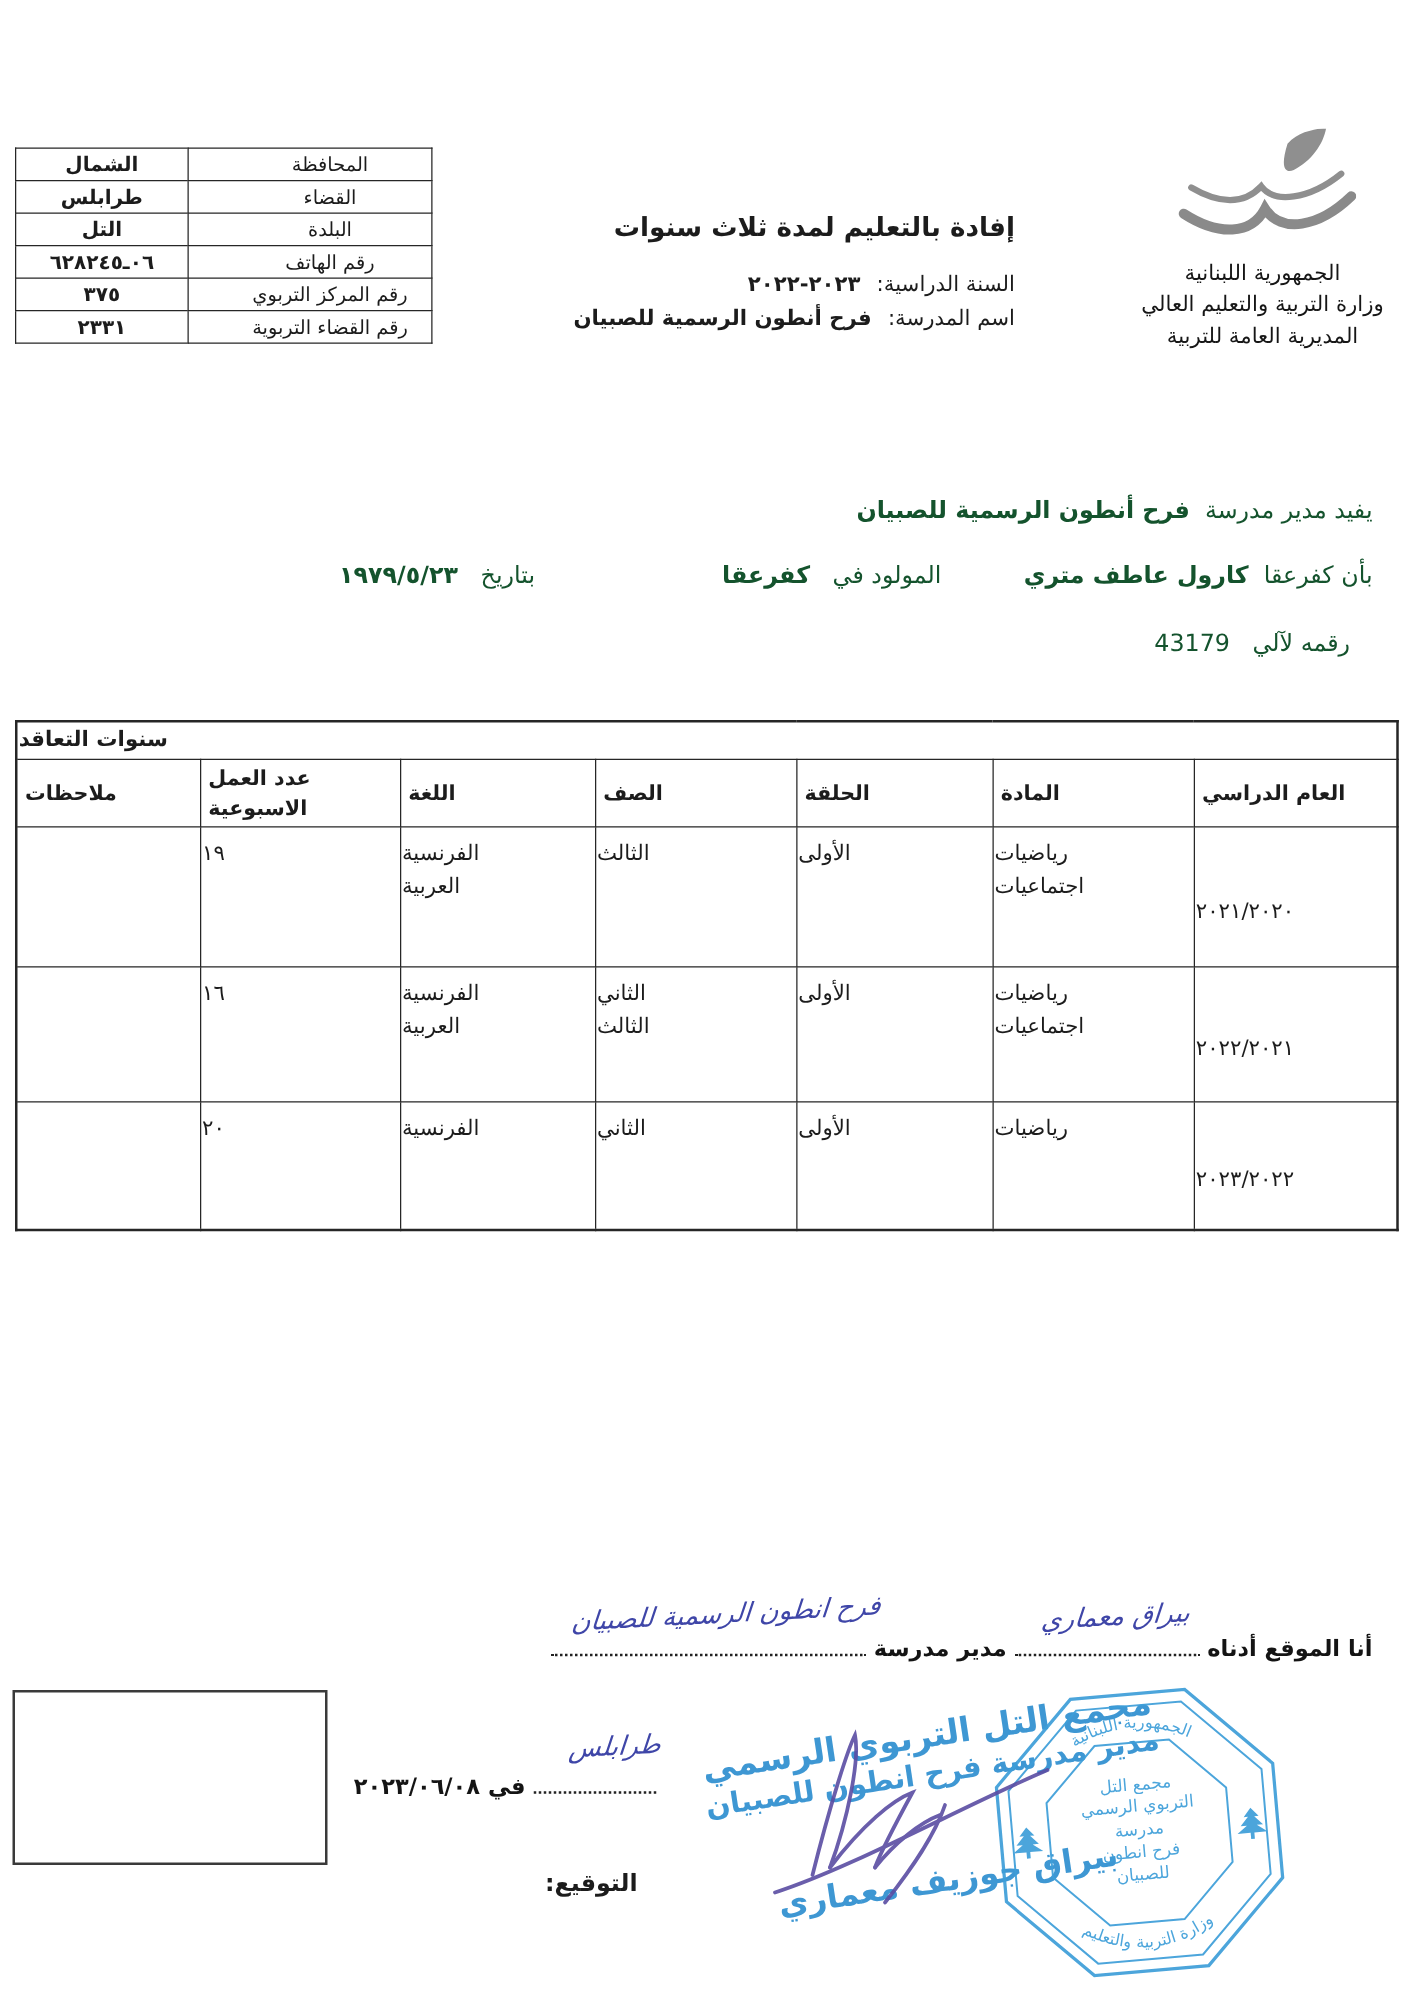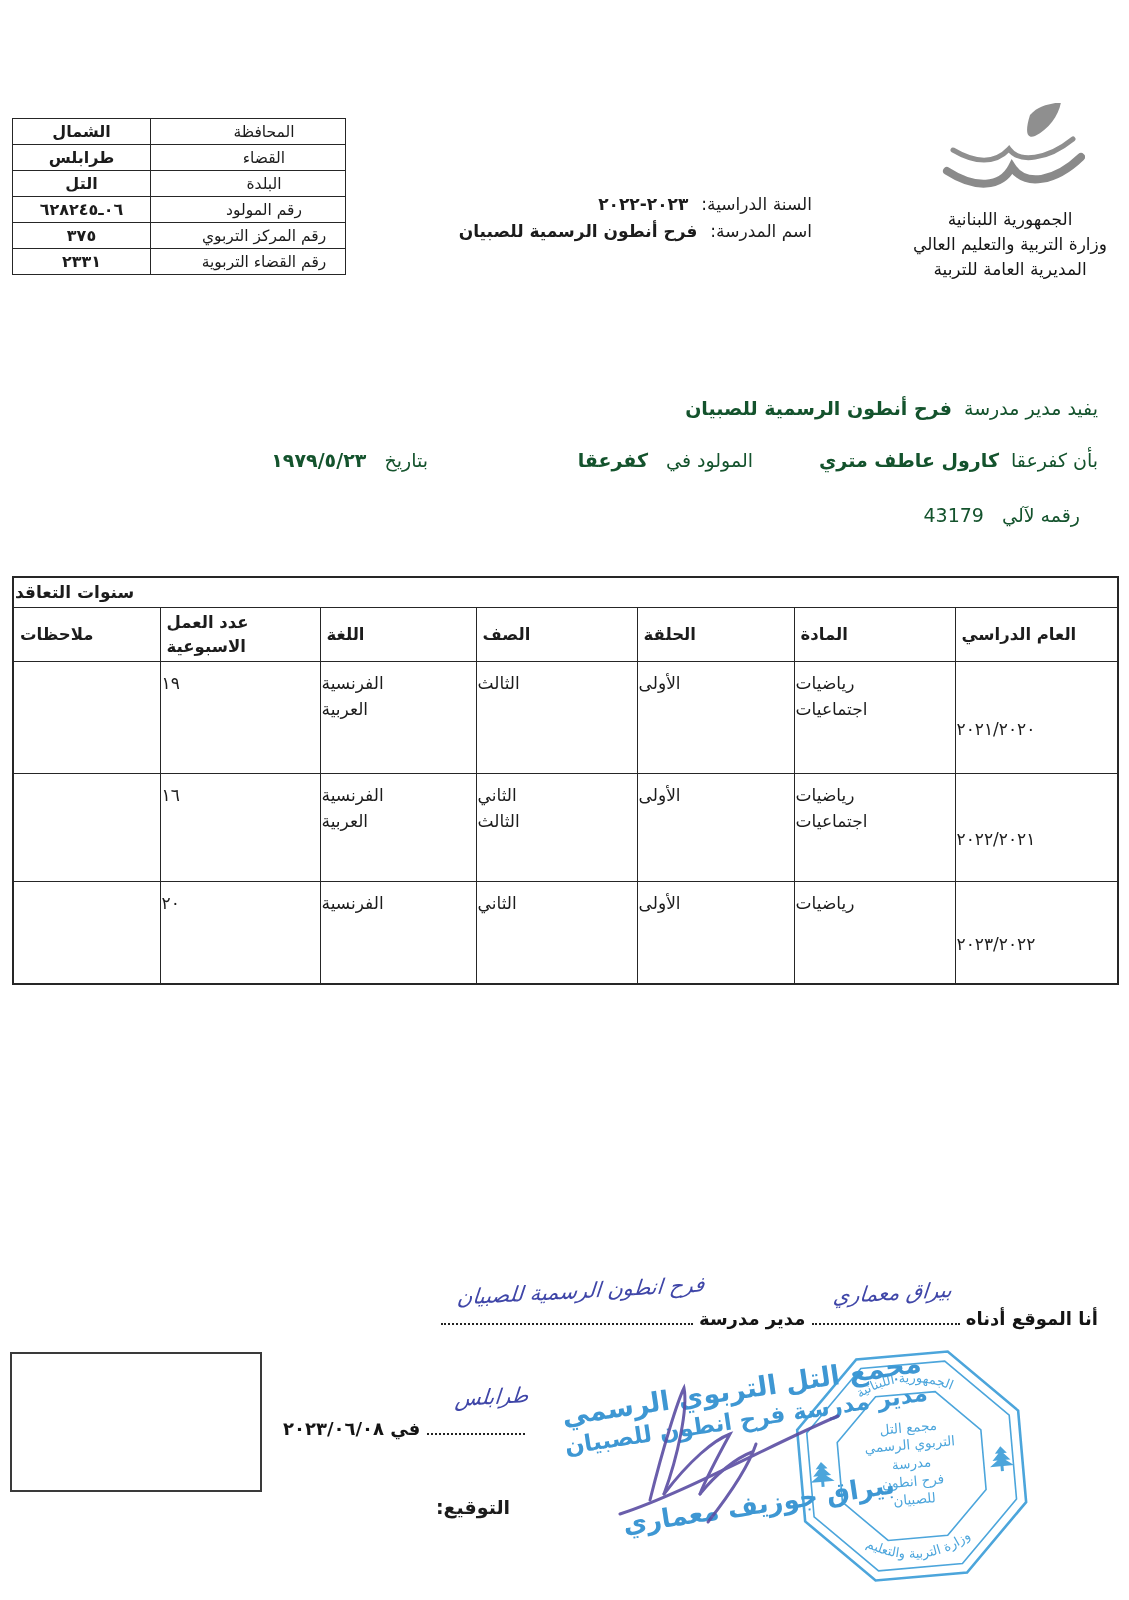--- a/index.html
+++ b/index.html
@@ -73,36 +73,37 @@
         </tr>
       <tr>
           <td class="lbl">القضاء</td>
           <td class="val">طرابلس</td>
         </tr>
       <tr>
           <td class="lbl">البلدة</td>
           <td class="val">التل</td>
         </tr>
       <tr>
-          <td class="lbl">رقم المولود</td>
+          <td class="lbl">رقم الهاتف</td>
           <td class="val num-ltr" dir="ltr">٠٦ـ٦٢٨٢٤٥</td>
         </tr>
       <tr>
           <td class="lbl">رقم المركز التربوي</td>
           <td class="val">٣٧٥</td>
         </tr>
       <tr>
           <td class="lbl">رقم القضاء التربوية</td>
           <td class="val">٢٣٣١</td>
         </tr>
     </tbody>
   </table>
 </div>
 
 <div class="abs title-block">
+  <div class="doc-title">إفادة بالتعليم لمدة ثلاث سنوات</div>
   <div class="title-row">
     <span>السنة الدراسية:</span><span class="v num-ltr" dir="ltr">٢٠٢٣-٢٠٢٢</span>
   </div>
   <div class="title-row second">
     <span>اسم المدرسة:</span><span class="v">فرح أنطون الرسمية للصبيان</span>
   </div>
 </div>
 
 <div class="abs bline" style="top:397px;right:31px;">
   <span>يفيد مدير مدرسة</span>&nbsp;

